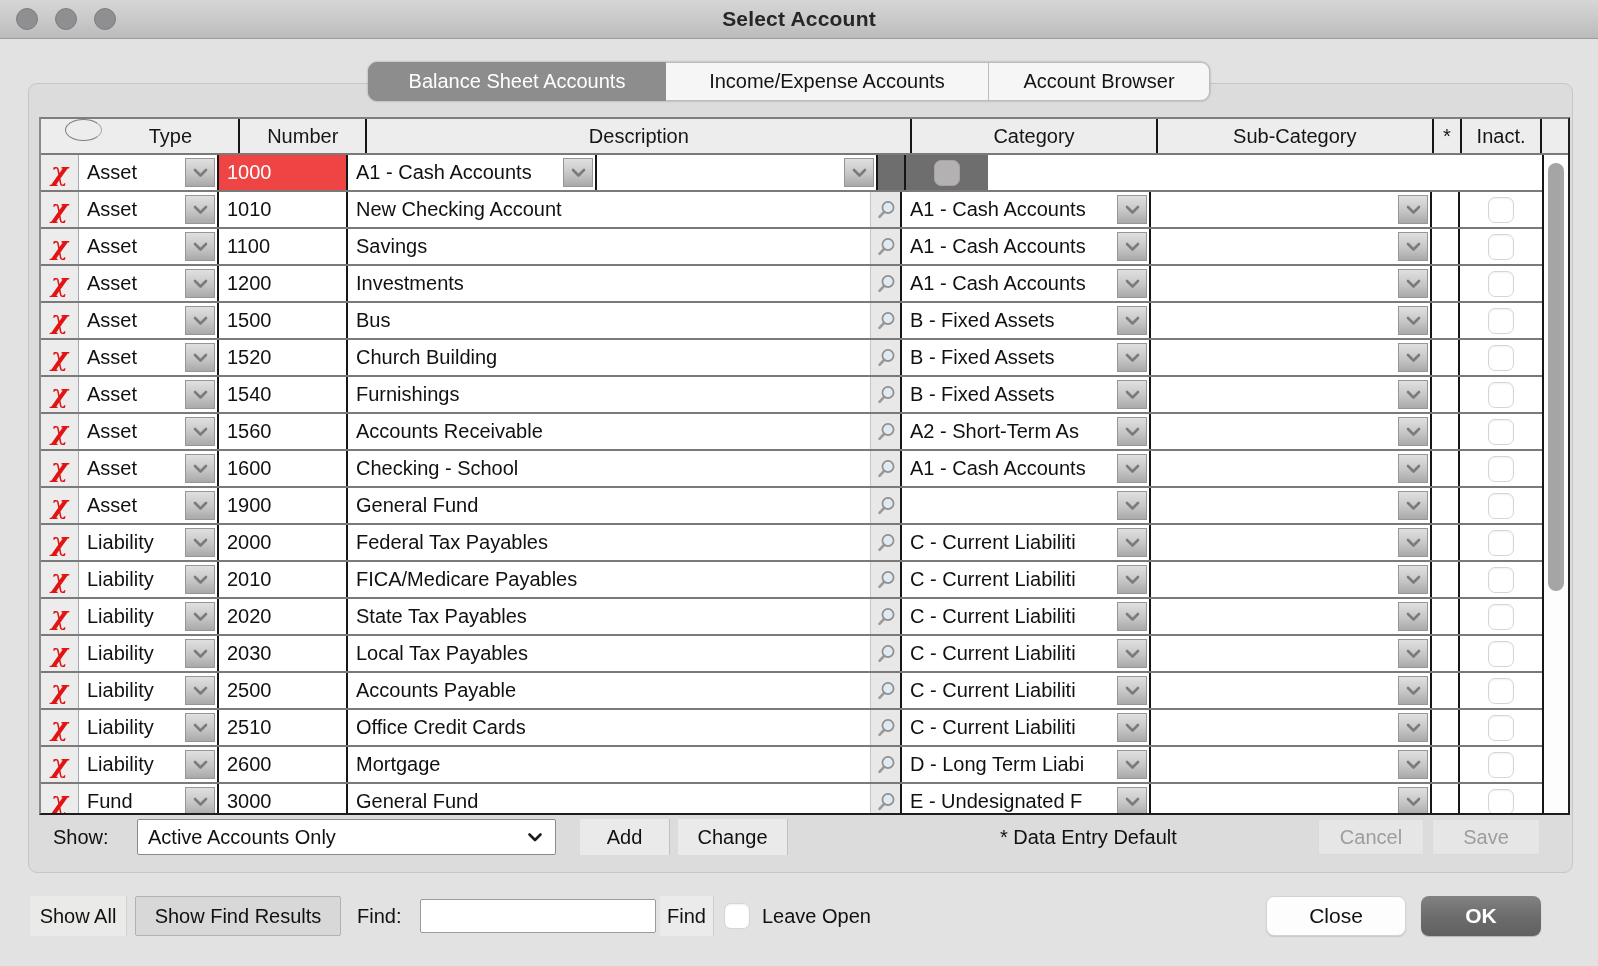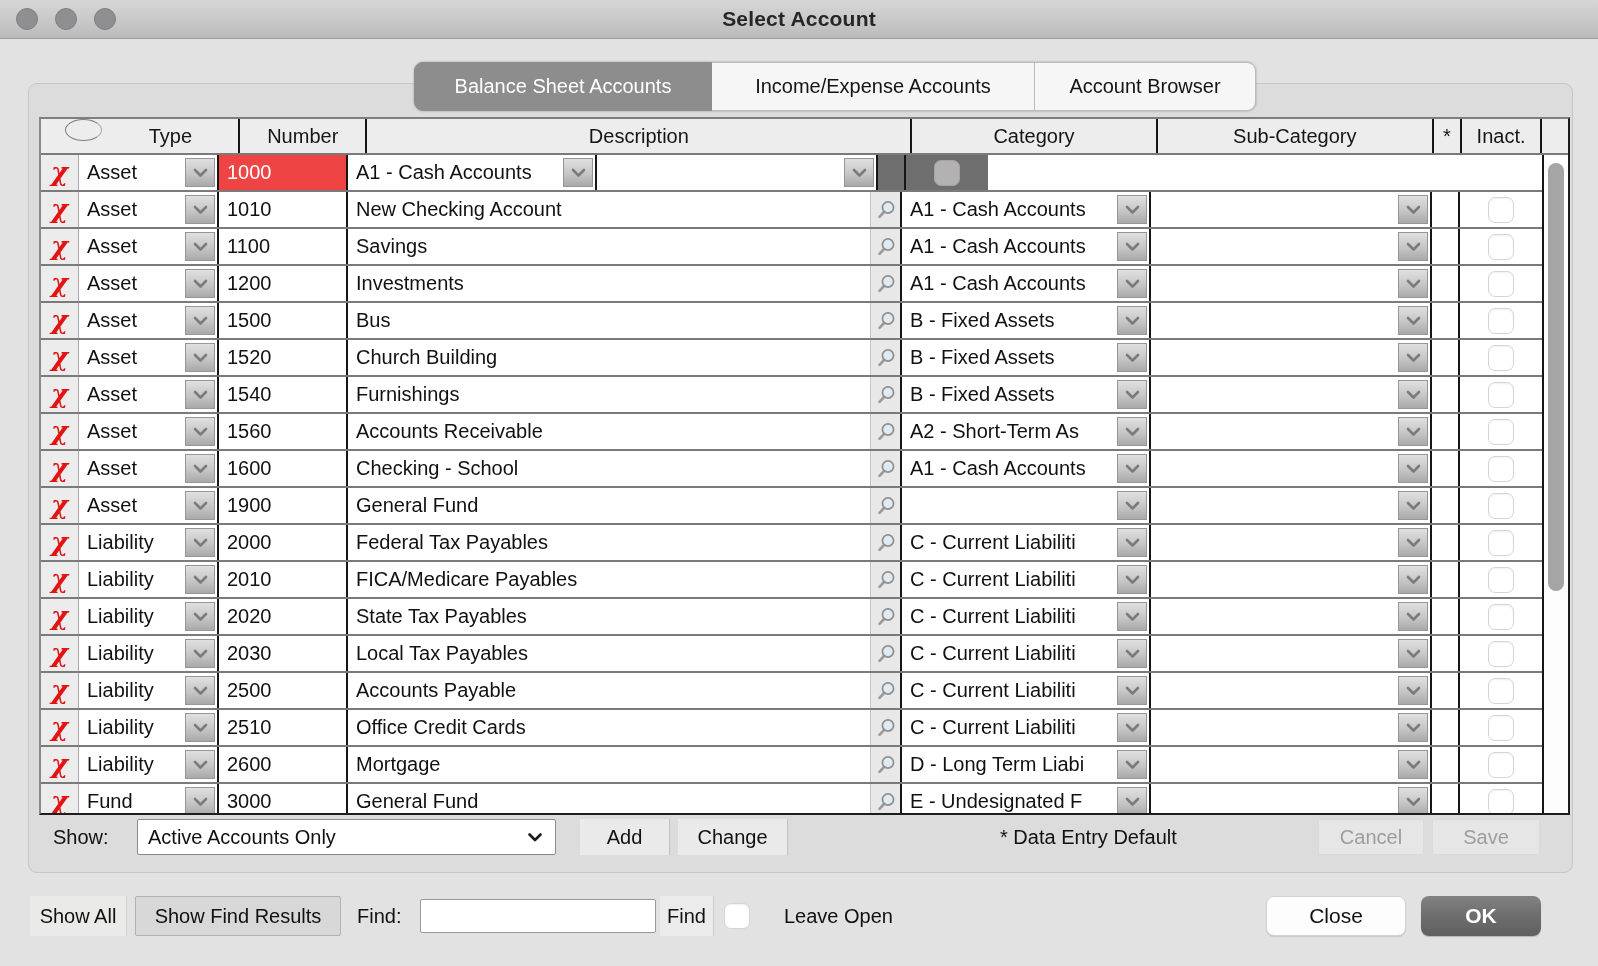--- a/index.html
+++ b/index.html
@@ -15,23 +15,22 @@
     position:absolute;left:0;top:0;width:1598px;height:38px;
     background:linear-gradient(180deg,#d7d6d7 0%,#c9c8c9 55%,#bcbbbc 100%);
     border-bottom:1px solid #9e9d9e;
     display:flex;align-items:center;justify-content:center;
   }
   .title{font-size:21px;font-weight:600;color:#262626;letter-spacing:.2px;}
   .lights{position:absolute;left:16px;top:8px;display:flex;gap:17px;}
   .light{width:22px;height:22px;border-radius:50%;background:#8f8e91;border:1px solid #7e7d80;box-sizing:border-box;}
   
   .tabs{
-    position:absolute;left:368px;top:62px;height:49px;display:flex;z-index:5;
+    position:absolute;left:368px;top:62px;height:39px;display:flex;z-index:5;
     filter:drop-shadow(0 0 1px rgba(0,0,0,.28));
-    margin-left:46px;
   }
   .tab{
     display:flex;align-items:center;justify-content:center;
     font-size:20px;background:#f7f6f6;color:#141414;
     border:1px solid #bcbbbc;border-left:none;box-sizing:border-box;
   }
   .tab.first{border-left:1px solid #bcbbbc;border-radius:9px 0 0 9px;}
   .tab.last{border-radius:0 9px 9px 0;}
   .tab.selected{background:#8e8d8e;color:#ffffff;border-color:#8e8d8e;}
   .tab.w1{width:298px}.tab.w2{width:323px}.tab.w3{width:221px}
@@ -124,21 +123,21 @@
   #show-all-btn{left:30px;width:97px;background:#eaeae9;border-right:1px solid #d2d1d1;}
   #show-find-btn{left:135px;width:206px;background:#d9d8d8;border:1px solid #b3b2b2;border-radius:2px;}
   #find-label{left:357px;}
   #find-input{
     position:absolute;left:420px;top:899px;width:236px;height:34px;background:#fff;
     border:1px solid #9a9a9a;box-sizing:border-box;font-size:20px;padding:0 8px;
     font-family:inherit;border-radius:2px;
   }
   #find-btn{left:660px;width:54px;border-right:1px solid #cfcece;}
   #leave-open-cb{position:absolute;left:724px;top:903px;}
-  #leave-open-label{left:762px;margin-left:22px;}
+  #leave-open-label{left:762px;}
   #close-btn{
     position:absolute;left:1266px;top:896px;width:140px;height:40px;border-radius:8px;
     background:#fdfdfd;border:1px solid #d4d3d3;box-shadow:0 1px 1px rgba(0,0,0,.12);
     display:flex;align-items:center;justify-content:center;font-size:21px;color:#111;box-sizing:border-box;
   }
   #ok-btn{
     position:absolute;left:1421px;top:896px;width:120px;height:40px;border-radius:8px;
     background:linear-gradient(180deg,#838283 0%,#6e6d6e 50%,#616061 100%);
     display:flex;align-items:center;justify-content:center;font-size:21px;font-weight:600;color:#fff;
     box-shadow:0 1px 1px rgba(0,0,0,.2);

